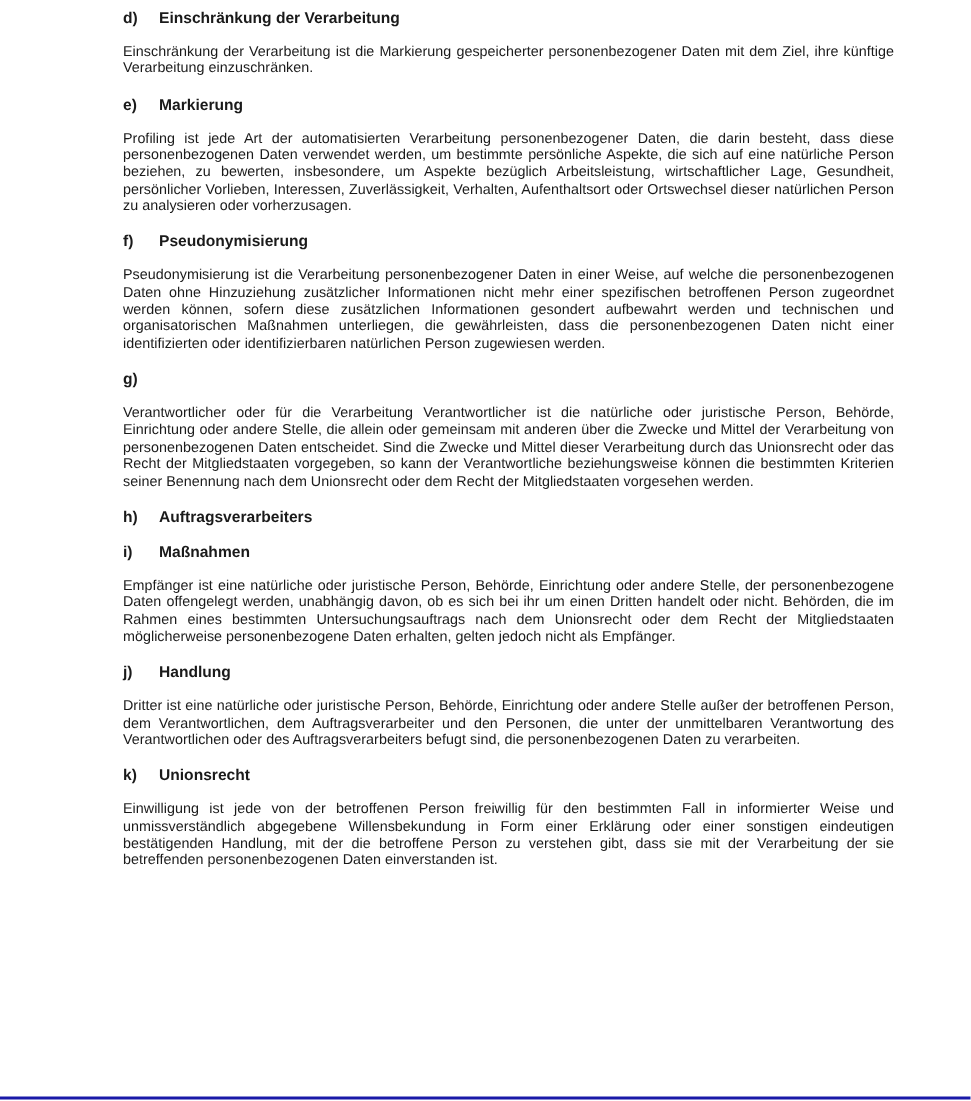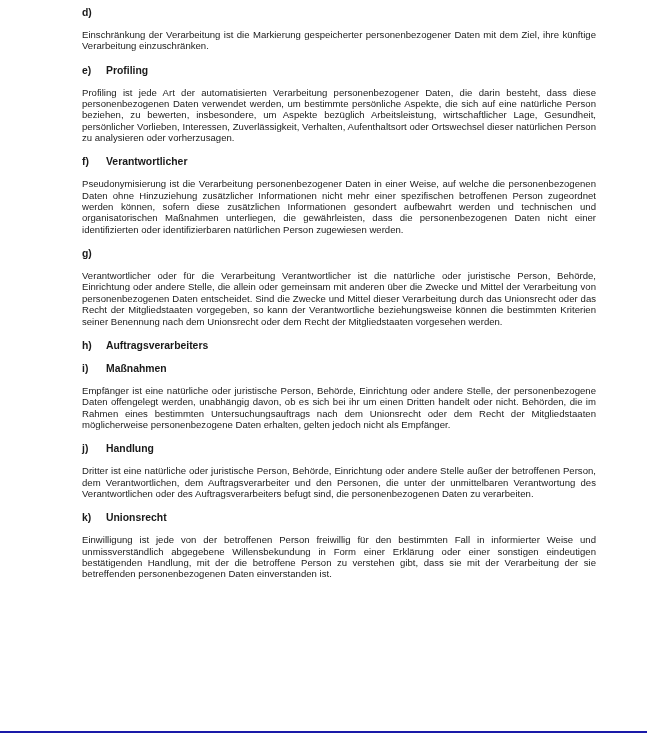--- a/index.html
+++ b/index.html
@@ -52,36 +52,37 @@
     }
   </style>
 </head>
 <body>
 
 <div class="page">
 
   <div class="section">
     <div class="heading">
       <span class="letter">d)</span>
+      <span>Einschränkung der Verarbeitung</span>
     </div>
     <p class="para">Einschränkung der Verarbeitung ist die Markierung gespeicherter personenbezogener Daten mit dem Ziel, ihre künftige Verarbeitung einzuschränken.</p>
   </div>
 
   <div class="section">
     <div class="heading">
       <span class="letter">e)</span>
-      <span>Profiling</span>
+      <span>Markierung</span>
     </div>
     <p class="para">Profiling ist jede Art der automatisierten Verarbeitung personenbezogener Daten, die darin besteht, dass diese personenbezogenen Daten verwendet werden, um bestimmte persönliche Aspekte, die sich auf eine natürliche Person beziehen, zu bewerten, insbesondere, um Aspekte bezüglich Arbeitsleistung, wirtschaftlicher Lage, Gesundheit, persönlicher Vorlieben, Interessen, Zuverlässigkeit, Verhalten, Aufenthaltsort oder Ortswechsel dieser natürlichen Person zu analysieren oder vorherzusagen.</p>
   </div>
 
   <div class="section">
     <div class="heading">
       <span class="letter">f)</span>
-      <span>Verantwortlicher</span>
+      <span>Pseudonymisierung</span>
     </div>
     <p class="para">Pseudonymisierung ist die Verarbeitung personenbezogener Daten in einer Weise, auf welche die personenbezogenen Daten ohne Hinzuziehung zusätzlicher Informationen nicht mehr einer spezifischen betroffenen Person zugeordnet werden können, sofern diese zusätzlichen Informationen gesondert aufbewahrt werden und technischen und organisatorischen Maßnahmen unterliegen, die gewährleisten, dass die personenbezogenen Daten nicht einer identifizierten oder identifizierbaren natürlichen Person zugewiesen werden.</p>
   </div>
 
   <div class="section">
     <div class="heading">
       <span class="letter">g)</span>
     </div>
     <p class="para">Verantwortlicher oder für die Verarbeitung Verantwortlicher ist die natürliche oder juristische Person, Behörde, Einrichtung oder andere Stelle, die allein oder gemeinsam mit anderen über die Zwecke und Mittel der Verarbeitung von personenbezogenen Daten entscheidet. Sind die Zwecke und Mittel dieser Verarbeitung durch das Unionsrecht oder das Recht der Mitgliedstaaten vorgegeben, so kann der Verantwortliche beziehungsweise können die bestimmten Kriterien seiner Benennung nach dem Unionsrecht oder dem Recht der Mitgliedstaaten vorgesehen werden.</p>
   </div>

